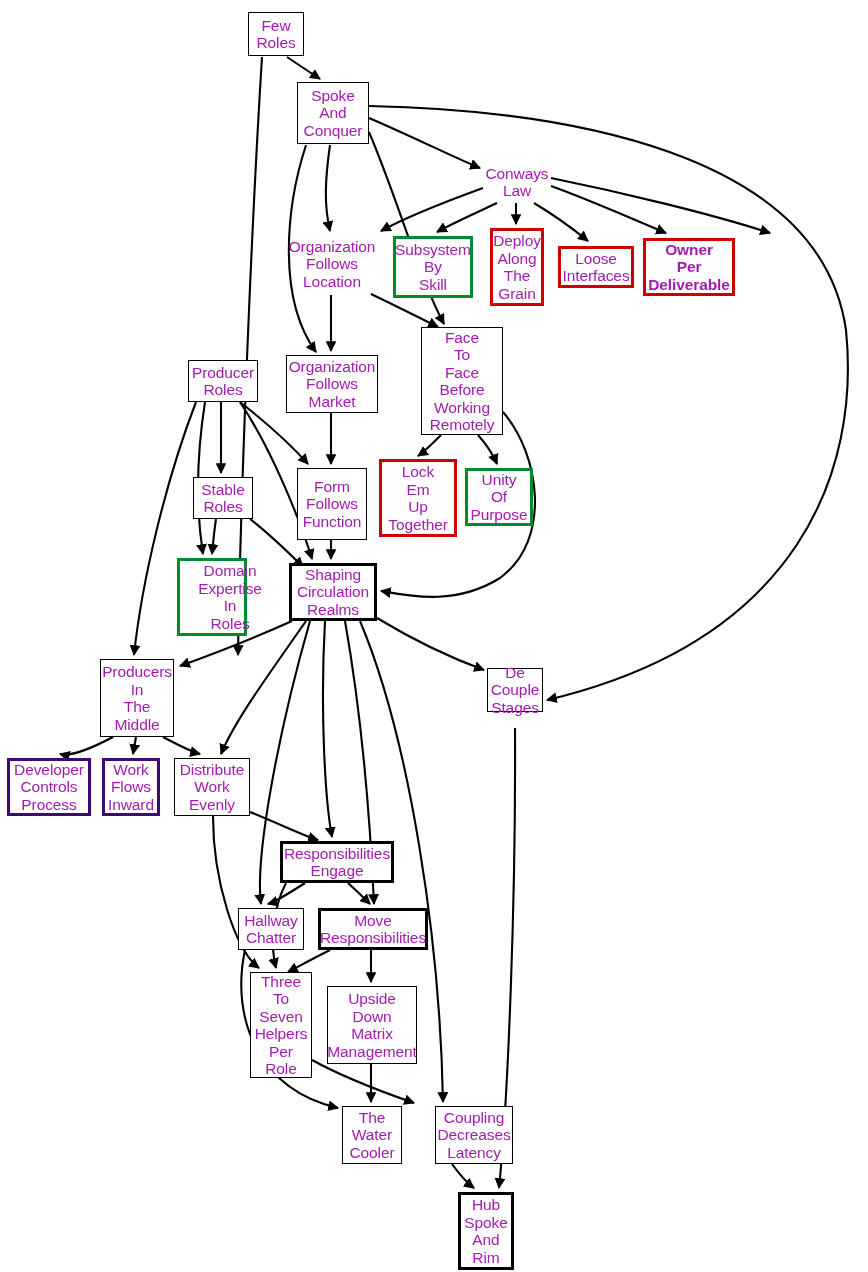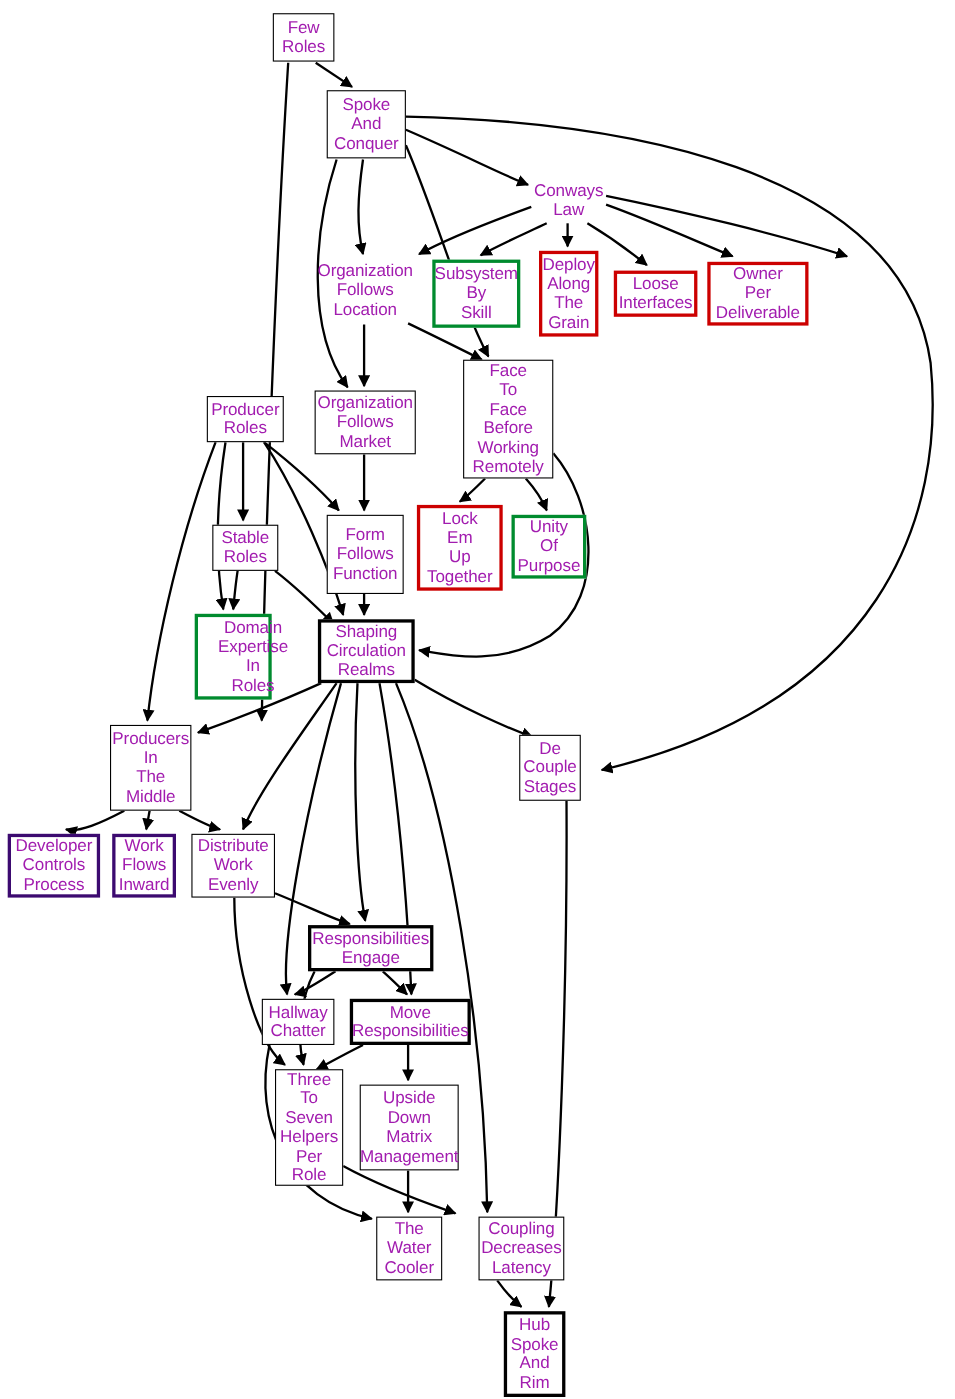--- a/index.html
+++ b/index.html
@@ -156,21 +156,21 @@
 Location</div>
       <div class="node b-green" style="left: 393px; top: 236px; width: 80px; height: 62px;">Subsystem
 By
 Skill</div>
       <div class="node b-red" style="left: 490px; top: 228px; width: 54px; height: 78px;">Deploy
 Along
 The
 Grain</div>
       <div class="node b-red" style="left: 558px; top: 246px; width: 76px; height: 42px;">Loose
 Interfaces</div>
-      <div class="node b-red" style="left: 643px; top: 238px; width: 92px; height: 58px;">Owner
+      <div class="node b-red" style="left: 643px; top: 238px; width: 92px; height: 58px; font-weight: bold;">Owner
 Per
 Deliverable</div>
       <div class="node b-thin" style="left: 188px; top: 360px; width: 70px; height: 42px;">Producer
 Roles</div>
       <div class="node b-thin" style="left: 286px; top: 355px; width: 92px; height: 58px;">Organization
 Follows
 Market</div>
       <div class="node b-thin" style="left: 421px; top: 327px; width: 82px; height: 108px;">Face
 To
 Face
@@ -193,21 +193,21 @@
 Expertise
 In
 Roles</div>
       <div class="node b-bold" style="left: 289px; top: 563px; width: 88px; height: 58px;">Shaping
 Circulation
 Realms</div>
       <div class="node b-thin" style="left: 100px; top: 659px; width: 74px; height: 78px;">Producers
 In
 The
 Middle</div>
-      <div class="node b-thin" style="left: 472px; top: 668px; width: 56px; height: 60px;">De
+      <div class="node b-thin" style="left: 487px; top: 668px; width: 56px; height: 44px;">De
 Couple
 Stages</div>
       <div class="node b-purple" style="left: 7px; top: 758px; width: 84px; height: 58px;">Developer
 Controls
 Process</div>
       <div class="node b-purple" style="left: 102px; top: 758px; width: 58px; height: 58px;">Work
 Flows
 Inward</div>
       <div class="node b-thin" style="left: 174px; top: 758px; width: 76px; height: 58px;">Distribute
 Work

